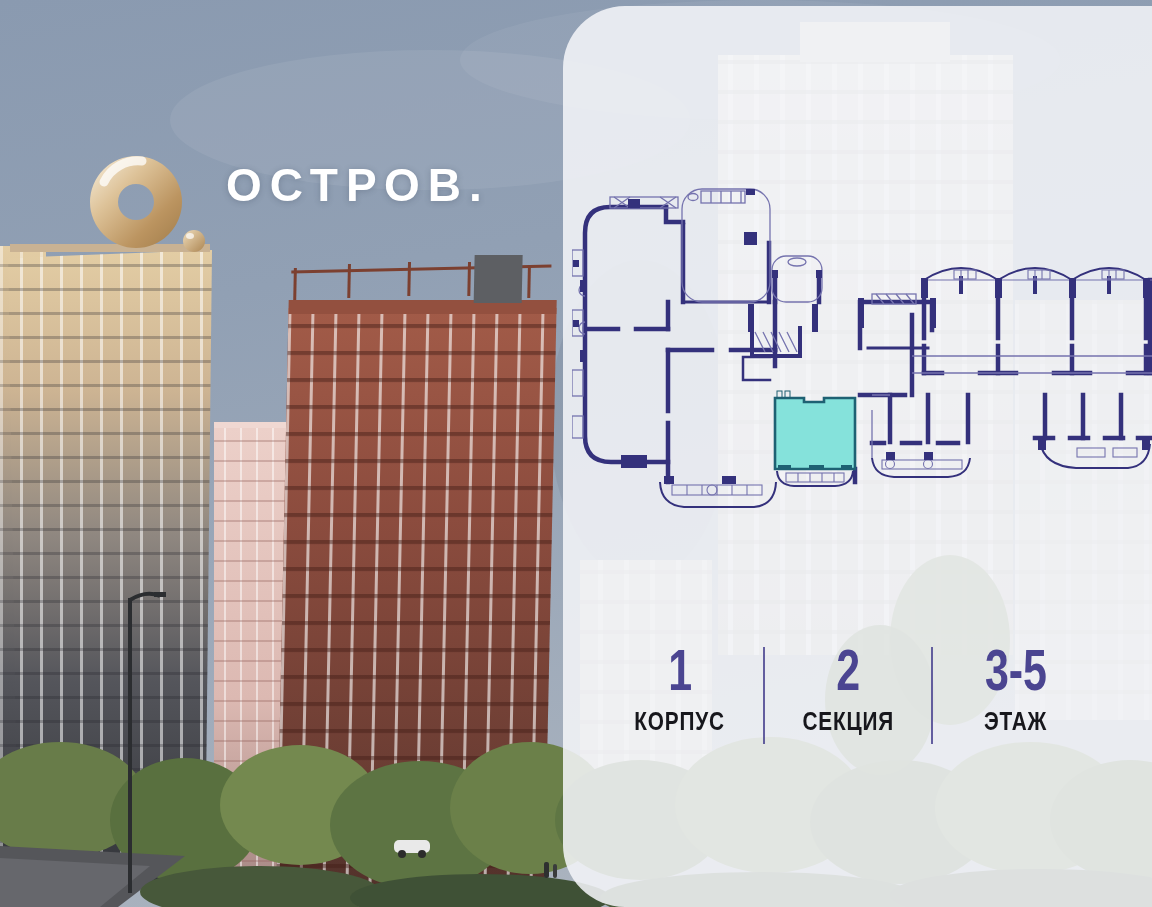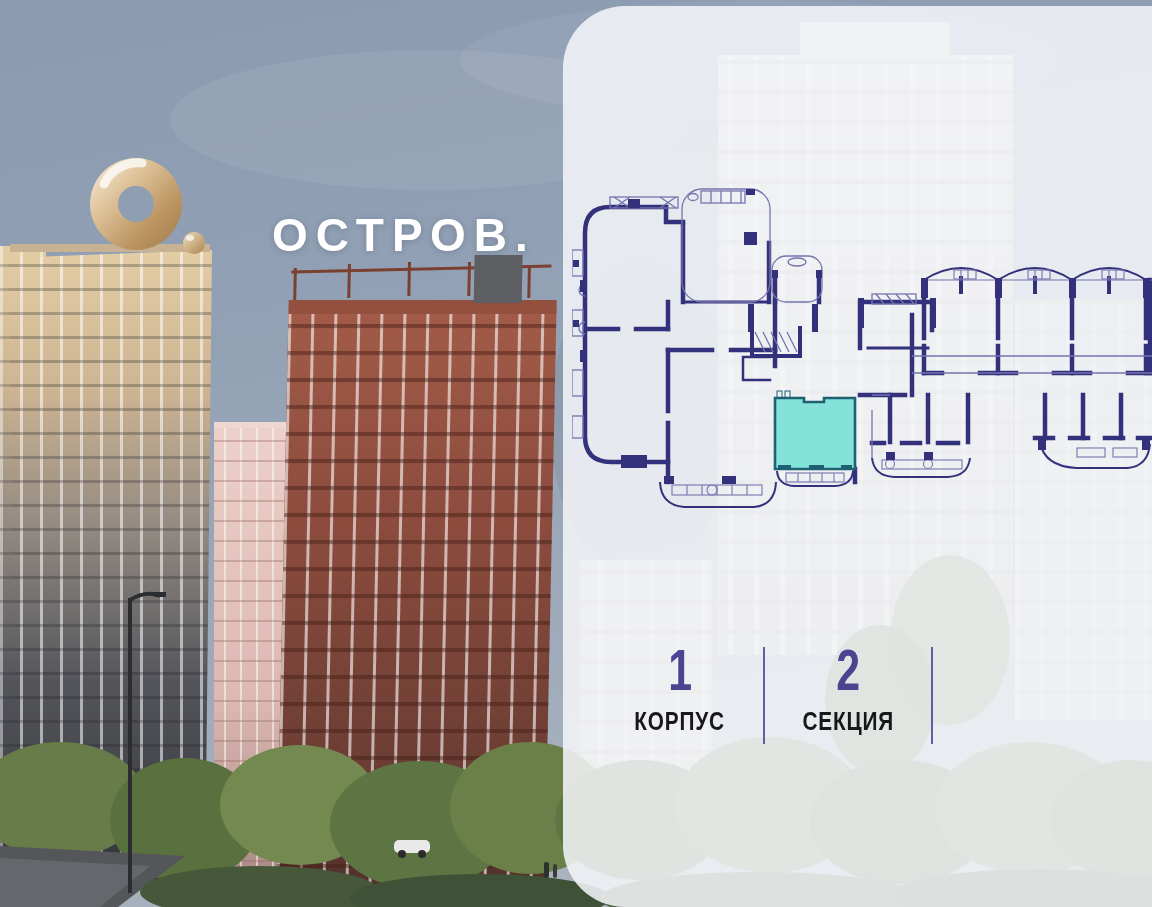--- a/index.html
+++ b/index.html
@@ -5,21 +5,21 @@
   html,body{margin:0;padding:0;background:#222;}
   .stage{position:relative;width:1152px;height:907px;overflow:hidden;
          font-family:"Liberation Sans",sans-serif;
          background:linear-gradient(170deg,#8a9ab0 0%,#91a0b4 30%,#9aa7b8 55%,#a6b0bd 80%,#aeb6c0 100%);}
   .photo-svg{position:absolute;left:0;top:0;width:1152px;height:907px;display:block;}
   
   .panel{position:absolute;left:563px;top:6px;right:0;bottom:0;
          background:rgba(243,245,248,0.87);
          border-radius:62px 0 0 62px;}
   
-  .logo-wrap{position:absolute;left:84px;top:152px;width:420px;height:110px;display:flex;align-items:flex-end;gap:46px;}
+  .logo-wrap{position:absolute;left:84px;top:152px;width:420px;height:110px;display:flex;align-items:flex-start;}
   .logo-mark{width:128px;height:108px;flex:0 0 auto;}
   .brand-title{color:#ffffff;font-size:46px;font-weight:700;letter-spacing:8px;
                margin-left:14px;margin-top:6px;text-shadow:0 1px 6px rgba(40,50,70,.25);}
   
   .plan-svg{position:absolute;left:572px;top:180px;width:580px;height:345px;}
   
   .info-row{position:absolute;left:600px;top:640px;width:500px;height:110px;display:flex;align-items:stretch;}
   .info-item{width:160px;display:flex;flex-direction:column;align-items:center;justify-content:flex-start;}
   .info-number{font-size:58px;line-height:60px;font-weight:700;color:#4B4591;
                transform:scaleX(.74);transform-origin:center;}
@@ -320,15 +320,19 @@
     <div class="info-item">
       <div class="info-number">1</div>
       <div class="info-label">КОРПУС</div>
     </div>
     <div class="info-divider"></div>
     <div class="info-item">
       <div class="info-number">2</div>
       <div class="info-label">СЕКЦИЯ</div>
     </div>
     <div class="info-divider"></div>
+    <div class="info-item">
+      <div class="info-number">3-5</div>
+      <div class="info-label">ЭТАЖ</div>
+    </div>
   </div>
 
 </div>
 
 </body></html>

